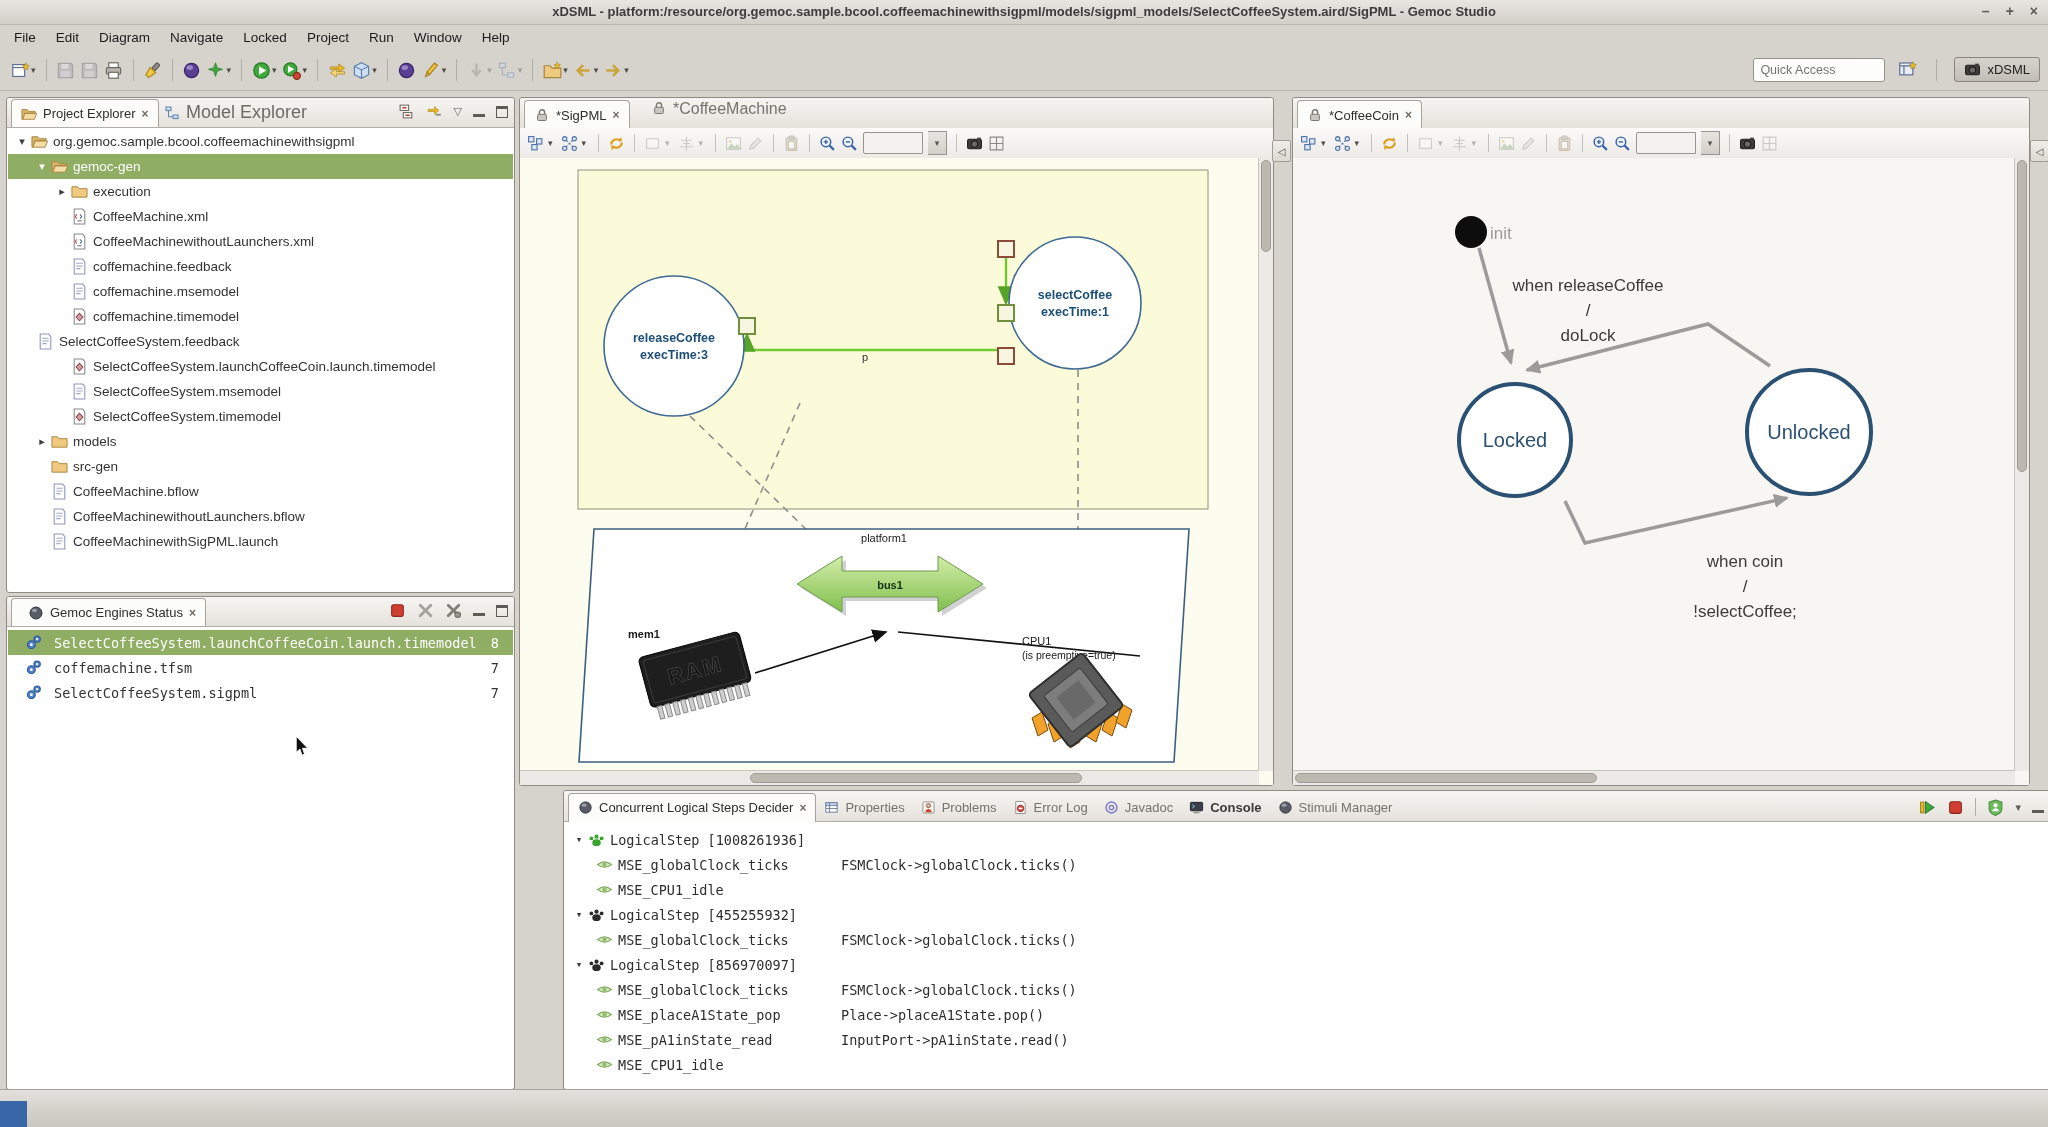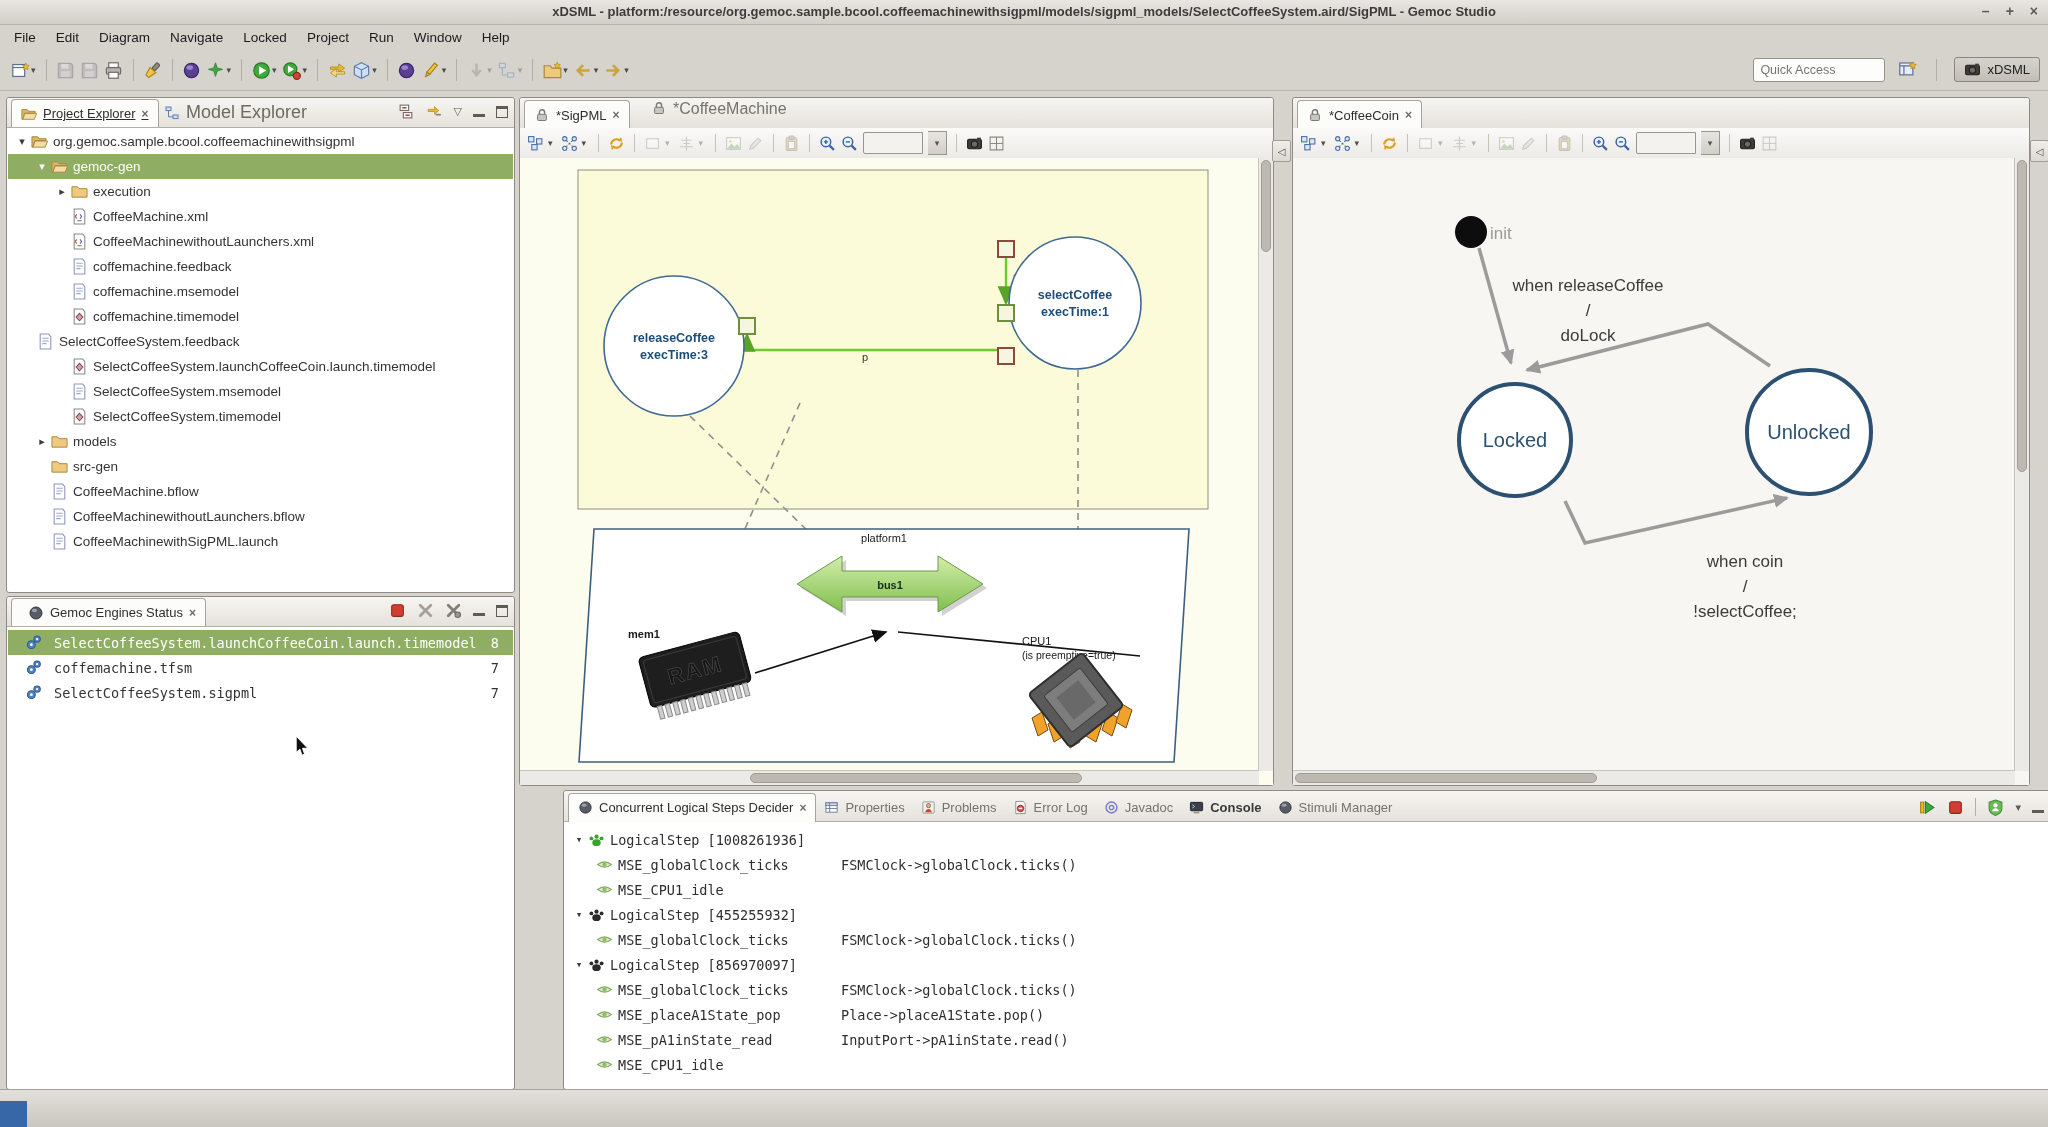--- a/index.html
+++ b/index.html
@@ -477,21 +477,21 @@
         <svg>
             <use href="#s-camera"></use>
           </svg>
         <span>xDSML</span>
       </span>
     </span>
   </div>
 
   <div class="view" style="left:6px;top:97px;width:507px;height:494px;">
     <div class="vhead">
-      <div class="vtab" style="left:4px;text-decoration:underline;">
+      <div class="vtab" style="left:4px;">
         <svg class="ticon">
             <use href="#s-folderop"></use>
           </svg>
         <span>Project Explorer</span>
         <span class="xv">×</span>
       </div>
       <div class="vtabi" style="left:148px;">
         <svg class="ticon">
             <use href="#s-treeh"></use>
           </svg>

